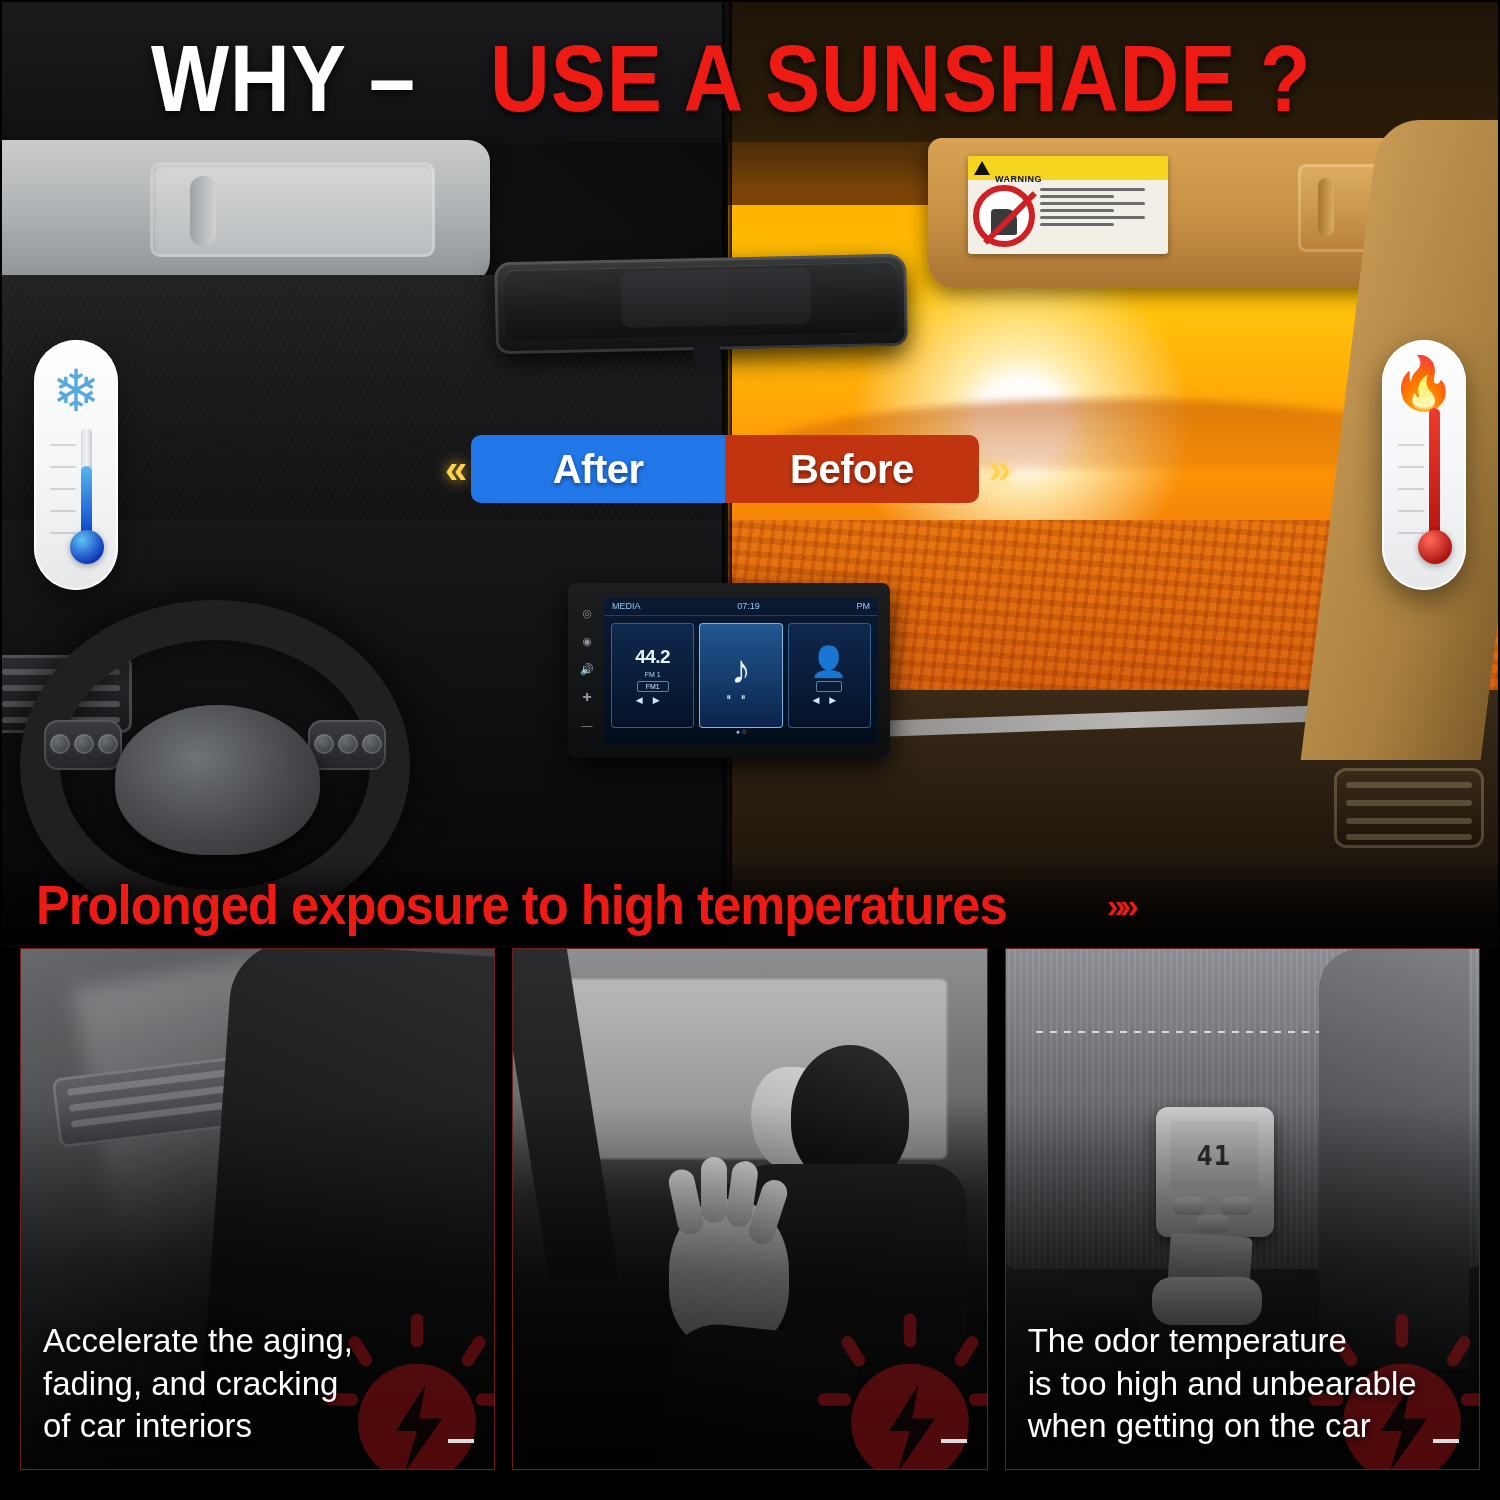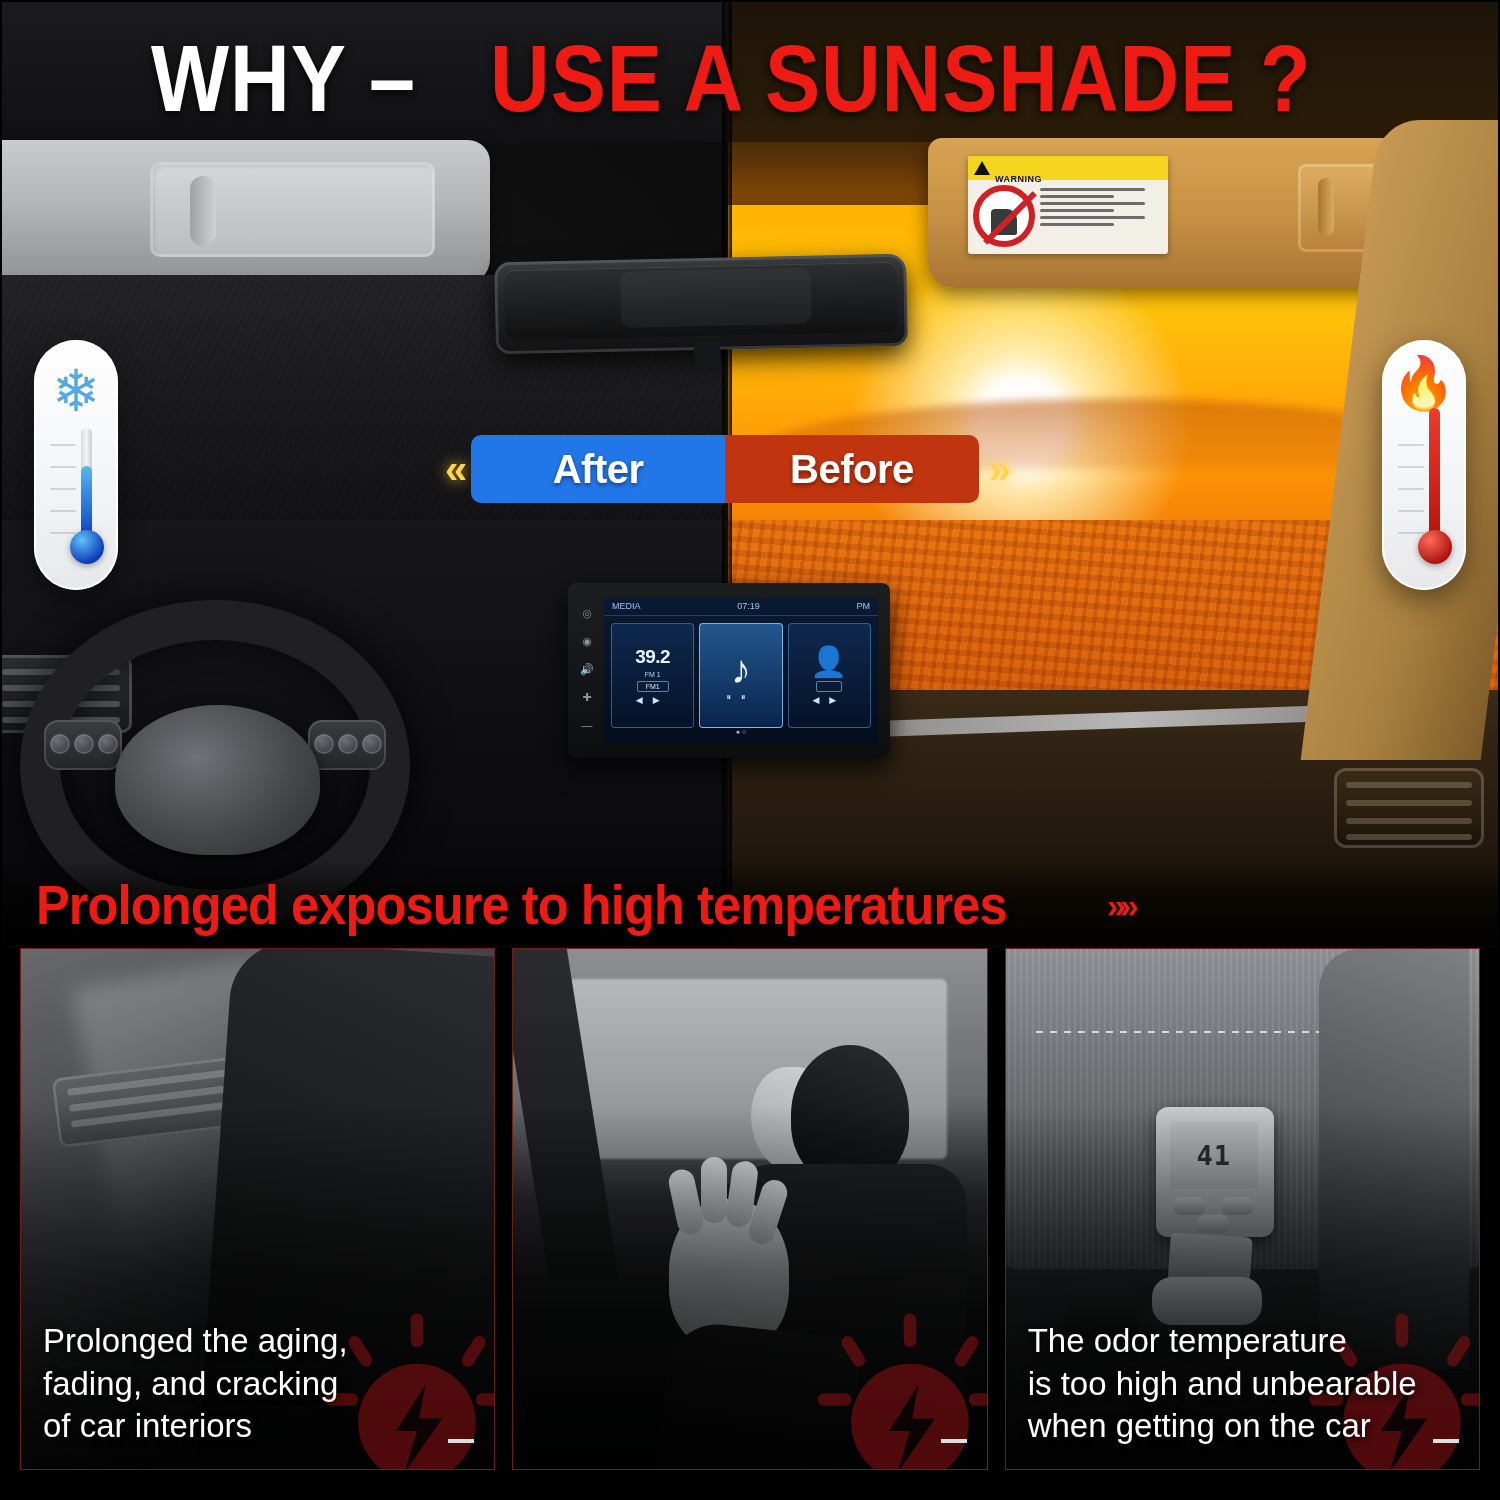--- a/index.html
+++ b/index.html
@@ -647,21 +647,21 @@
         <span>—</span>
       </div>
       <div class="screen">
         <div class="statusbar">
           <span>MEDIA</span>
           <span>07:19</span>
           <span>PM</span>
         </div>
         <div class="cards">
           <div class="card">
-            <span class="freq">39.2</span>
+            <span class="freq">44.2</span>
             <span class="fm">FM 1</span>
             <span class="pres">FM1</span>
             <span class="ctrls">◀▶</span>
           </div>
           <div class="card mid">
             <span class="note">♪</span>
             <span class="ctrls">⏸⏸</span>
           </div>
           <div class="card">
             <span class="person">👤</span>
@@ -701,21 +701,21 @@
         <g fill="currentColor">
           <circle cx="50" cy="56" r="28"></circle>
           <rect x="47" y="4" width="6" height="16" rx="3"></rect>
           <rect x="20" y="14" width="6" height="16" rx="3" transform="rotate(-32 23 22)"></rect>
           <rect x="74" y="14" width="6" height="16" rx="3" transform="rotate(32 77 22)"></rect>
           <rect x="6" y="42" width="16" height="6" rx="3"></rect>
           <rect x="78" y="42" width="16" height="6" rx="3"></rect>
         </g>
         <path d="M54 38 L40 60 h10 L44 80 L62 54 H51 z" fill="#120406"></path>
       </svg>
-      <div class="caption">Prolonged the aging,
+      <div class="caption">Accelerate the aging,
 fading, and cracking
 of car interiors</div>
       <div class="cursor"></div>
     </div>
 
     <div class="panel">
       <div class="photo ph2">
         <div class="windshield"></div>
         <div class="pillar2"></div>
         <div class="face"></div>

